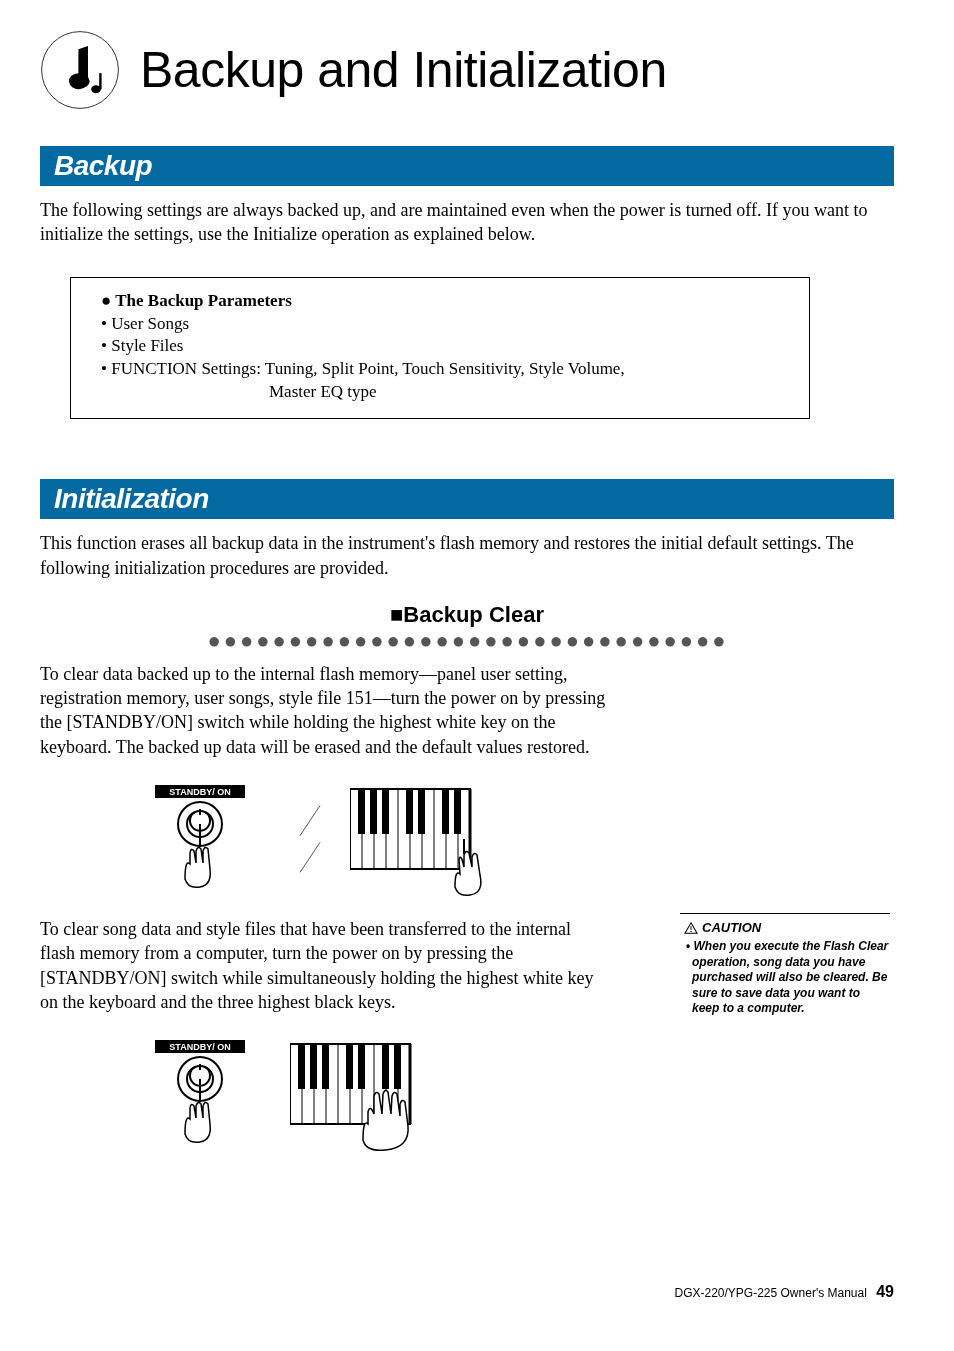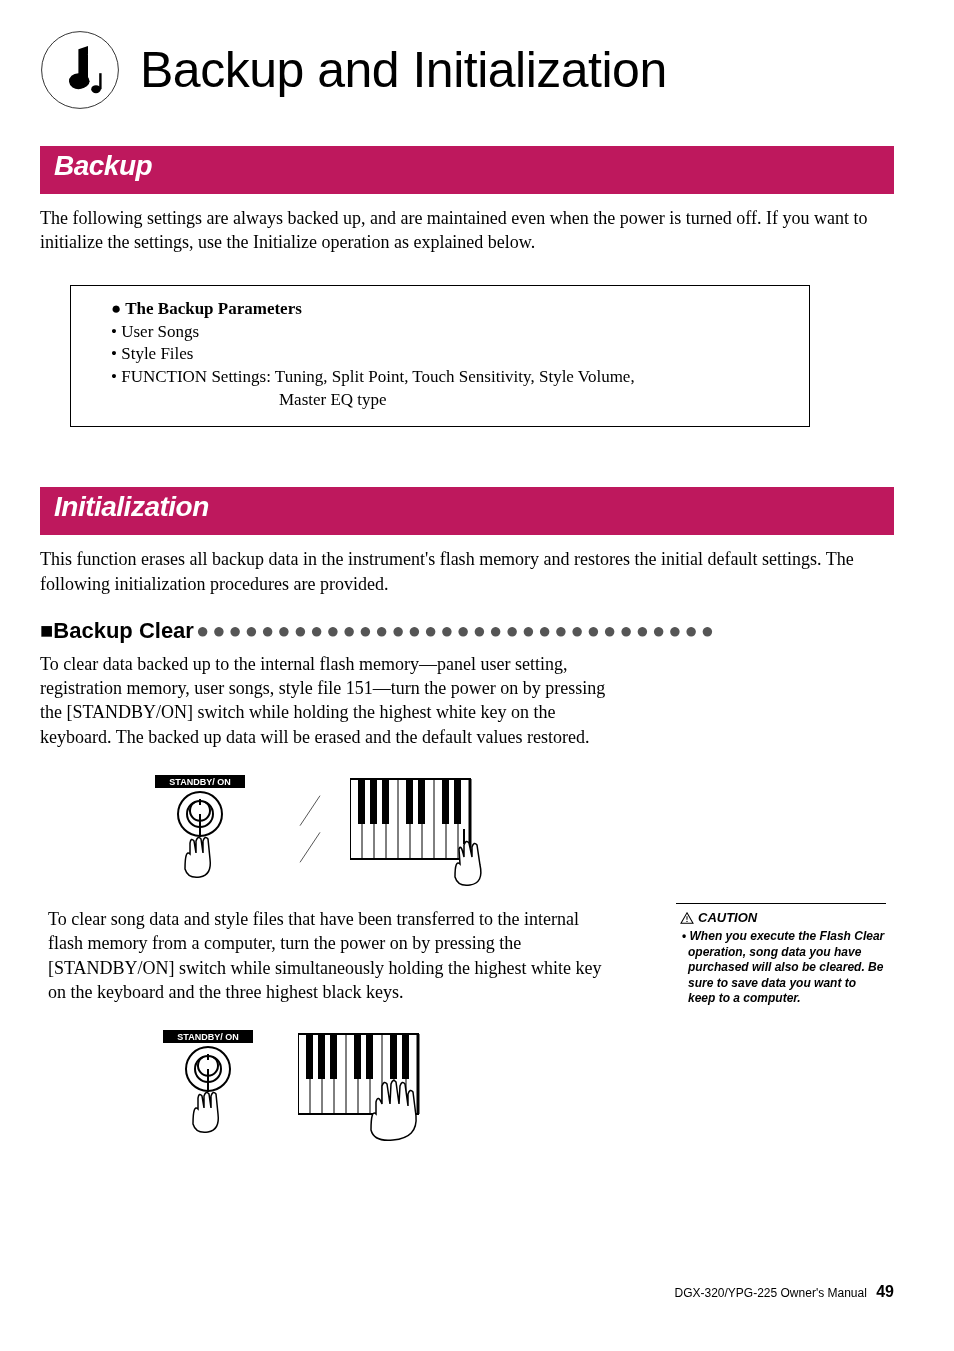--- a/index.html
+++ b/index.html
@@ -32,40 +32,40 @@
       height: 80px;
       flex-shrink: 0;
     }
     .title-text {
       font-family: Arial, sans-serif;
       font-size: 50px;
       font-weight: 500;
       letter-spacing: -0.5px;
     }
     .section-heading {
-      background: #be185d;
+      background: #0369a1;
       color: #fff;
       font-family: Arial, "Helvetica Neue", sans-serif;
       font-weight: 900;
       font-style: italic;
       font-size: 28px;
-      padding: 4px 0 12px 14px;
+      padding: 4px 0 4px 14px;
       margin-top: 36px;
       letter-spacing: -0.5px;
       font-stretch: condensed;
     }
     .body-text {
       font-size: 18px;
       line-height: 1.35;
       margin-top: 12px;
     }
     .backup-box {
       border: 1px solid #000;
       margin: 30px 84px 20px 30px;
-      padding: 12px 20px 14px 40px;
+      padding: 12px 20px 14px 30px;
       font-size: 17px;
       line-height: 1.35;
     }
     .backup-box-title {
       font-weight: bold;
     }
     .backup-box-title::before {
       content: "● ";
     }
     .backup-box-item::before {
@@ -75,20 +75,21 @@
     .backup-box-function-line3 {
       padding-left: 168px;
     }
     .sub-heading {
       display: flex;
       align-items: center;
       margin-top: 22px;
       font-family: Arial, sans-serif;
       font-weight: bold;
       font-size: 22px;
+      flex-direction: column;
     }
     .sub-heading-title::before {
       content: "■";
       margin-right: 0px;
     }
     .sub-heading-dots {
       flex: 0 0 auto;
       margin-left: 2px;
       font-size: 22px;
       letter-spacing: 3px;
@@ -109,23 +110,22 @@
       margin: 20px 0 10px 110px;
     }
     .diagram-standby {
       width: 120px;
     }
     .diagram-keys {
       width: 150px;
     }
     .flash-row {
       display: flex;
-      gap: 28px;
+      gap: 40px;
       align-items: flex-start;
-      justify-content: center;
     }
     .flash-left {
       flex: 0 0 600px;
     }
     .caution-box {
       margin-top: 4px;
       border-top: 1px solid #000;
       padding: 6px 0 0 4px;
       width: 210px;
       font-family: Arial, sans-serif;
@@ -301,17 +301,17 @@
           <line x1="8" y1="5" x2="8" y2="9" stroke="#000" stroke-width="1.2"></line>
           <circle cx="8" cy="11" r="0.8" fill="#000"></circle>
         </svg>
         <span>CAUTION</span>
       </div>
       <div class="caution-body">When you execute the Flash Clear operation, song data you have purchased will also be cleared. Be sure to save data you want to keep to a computer.</div>
     </div>
   </div>
 
   <div class="footer">
-    <span>DGX-320/YPG-225  Owner's Manual</span>
+    <span>DGX-220/YPG-225  Owner's Manual</span>
     <span class="footer-page">49</span>
   </div>
 
 </div>
 
 </body></html>

